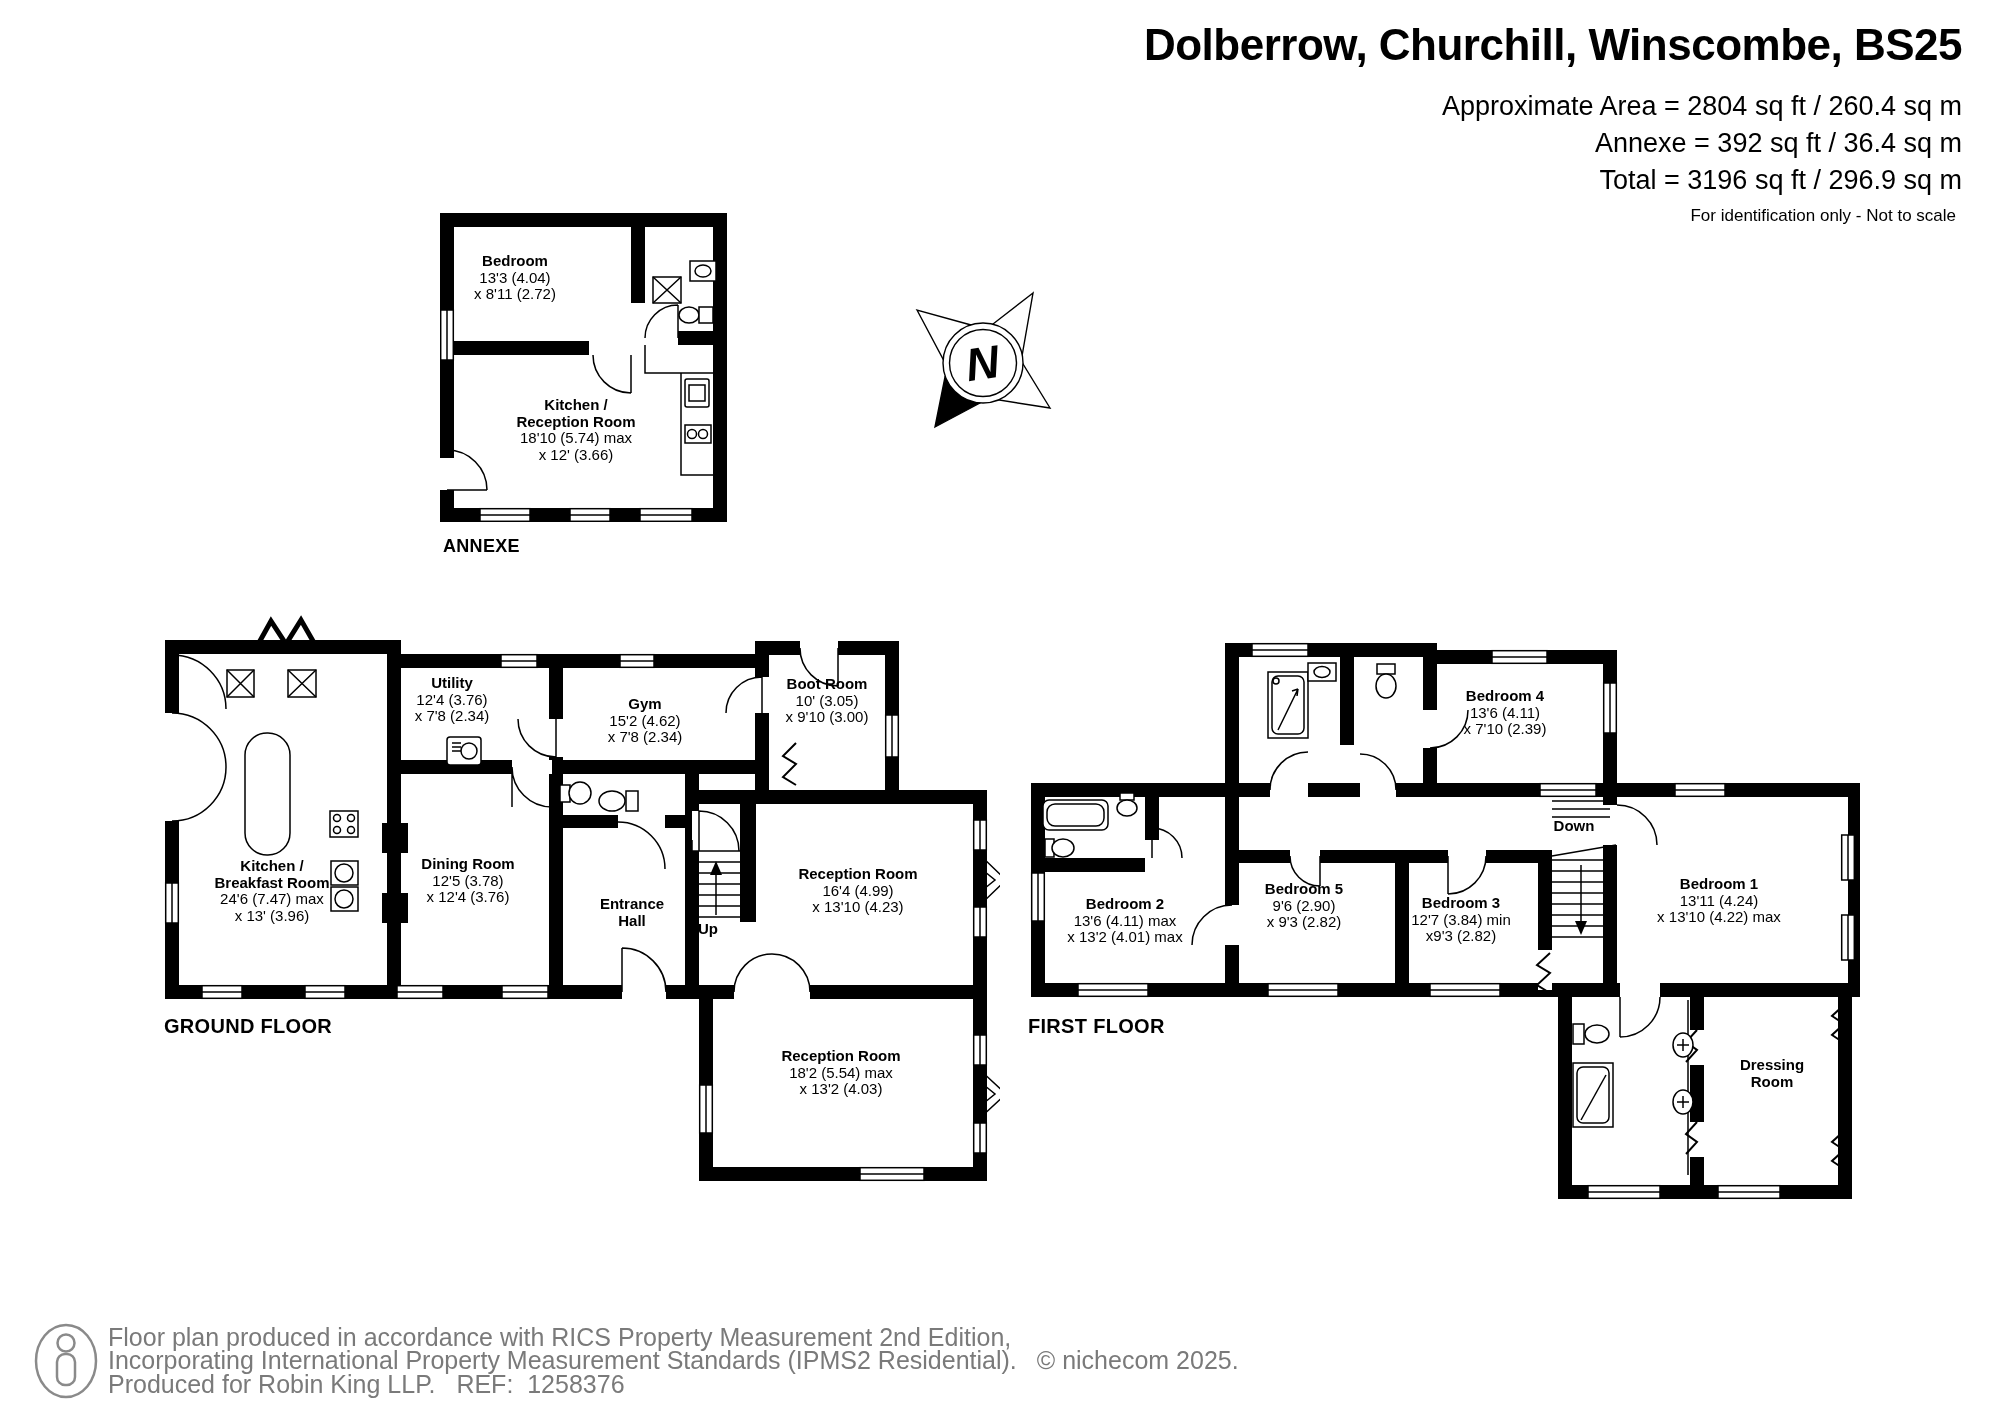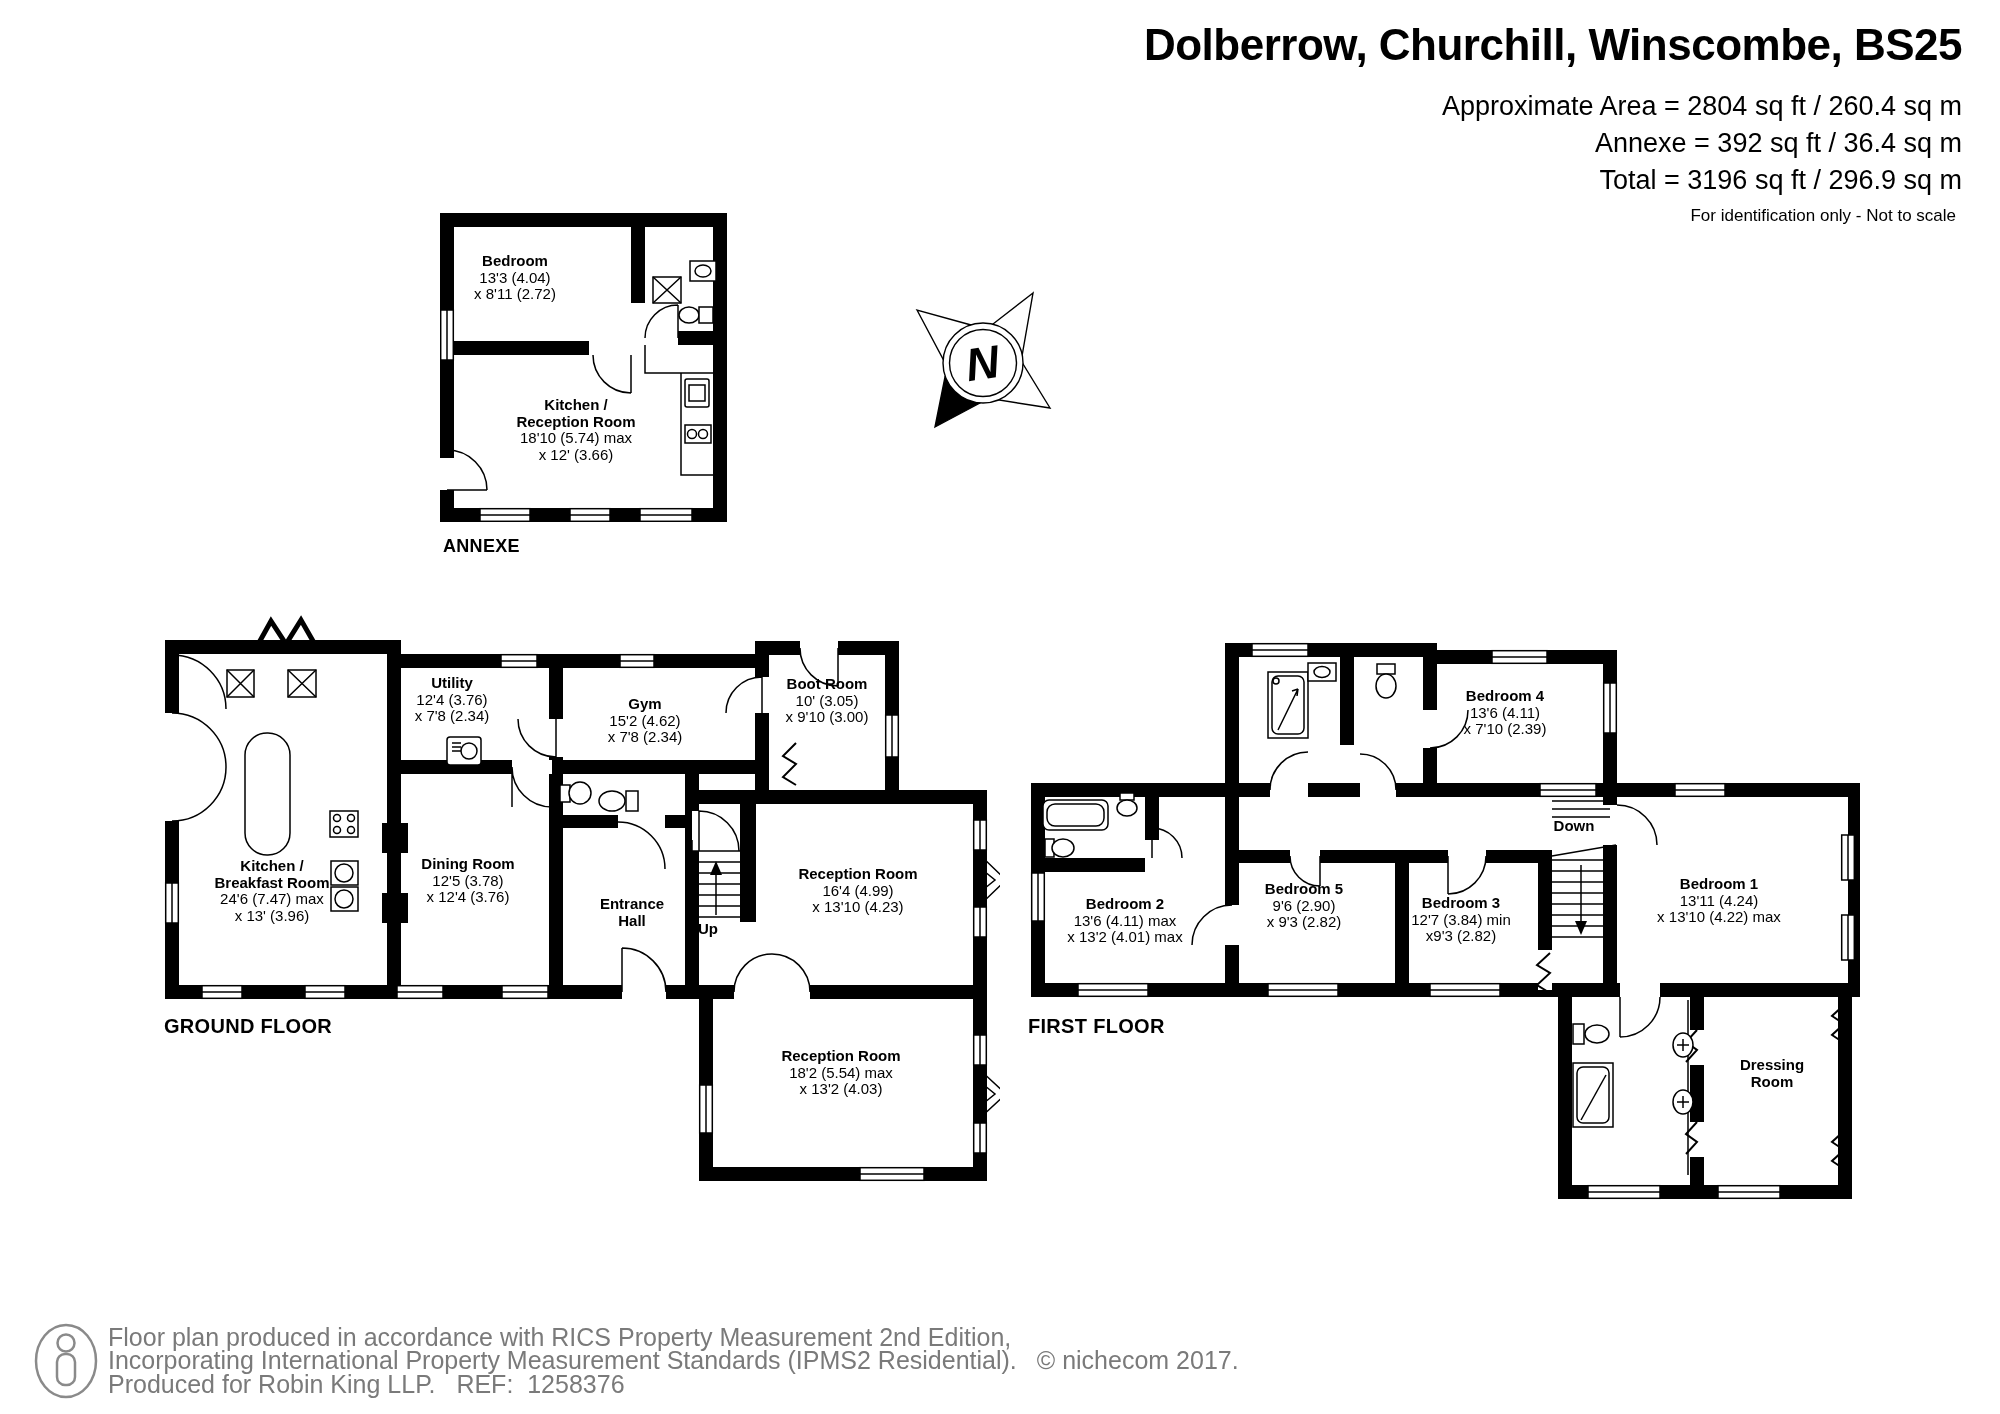--- a/index.html
+++ b/index.html
@@ -502,17 +502,17 @@
     <svg width="66" height="78" viewBox="0 0 66 78">
       <g stroke="#8a8a8a" stroke-width="2.5" fill="none">
         <ellipse cx="33" cy="39" rx="30" ry="36"></ellipse>
         <circle cx="33" cy="21" r="8.5"></circle>
         <rect x="24" y="32" width="18" height="31" rx="8"></rect>
       </g>
     </svg>
   </div>
   <div class="footer-text">
     <div class="footer-line">Floor plan produced in accordance with RICS Property Measurement 2nd Edition,</div>
-    <div class="footer-line"><span>Incorporating International Property Measurement Standards (IPMS2 Residential).</span><span class="copyright">© nichecom 2017.</span></div>
+    <div class="footer-line"><span>Incorporating International Property Measurement Standards (IPMS2 Residential).</span><span class="copyright">© nichecom 2025.</span></div>
     <div class="footer-line">Produced for Robin King LLP.   REF:  1258376</div>
   </div>
 
 </div>
 
 </body></html>

